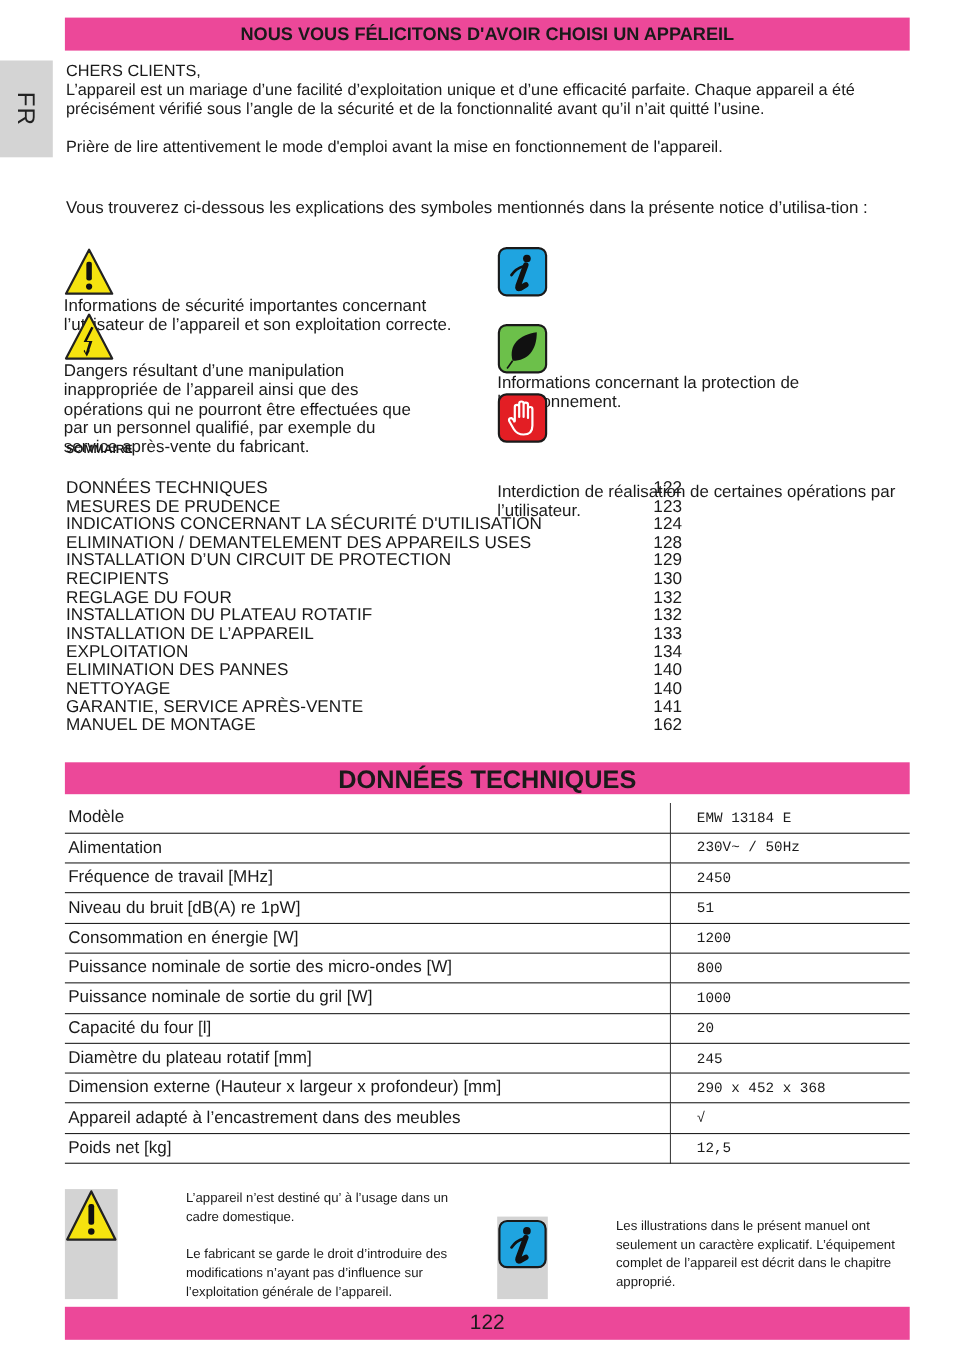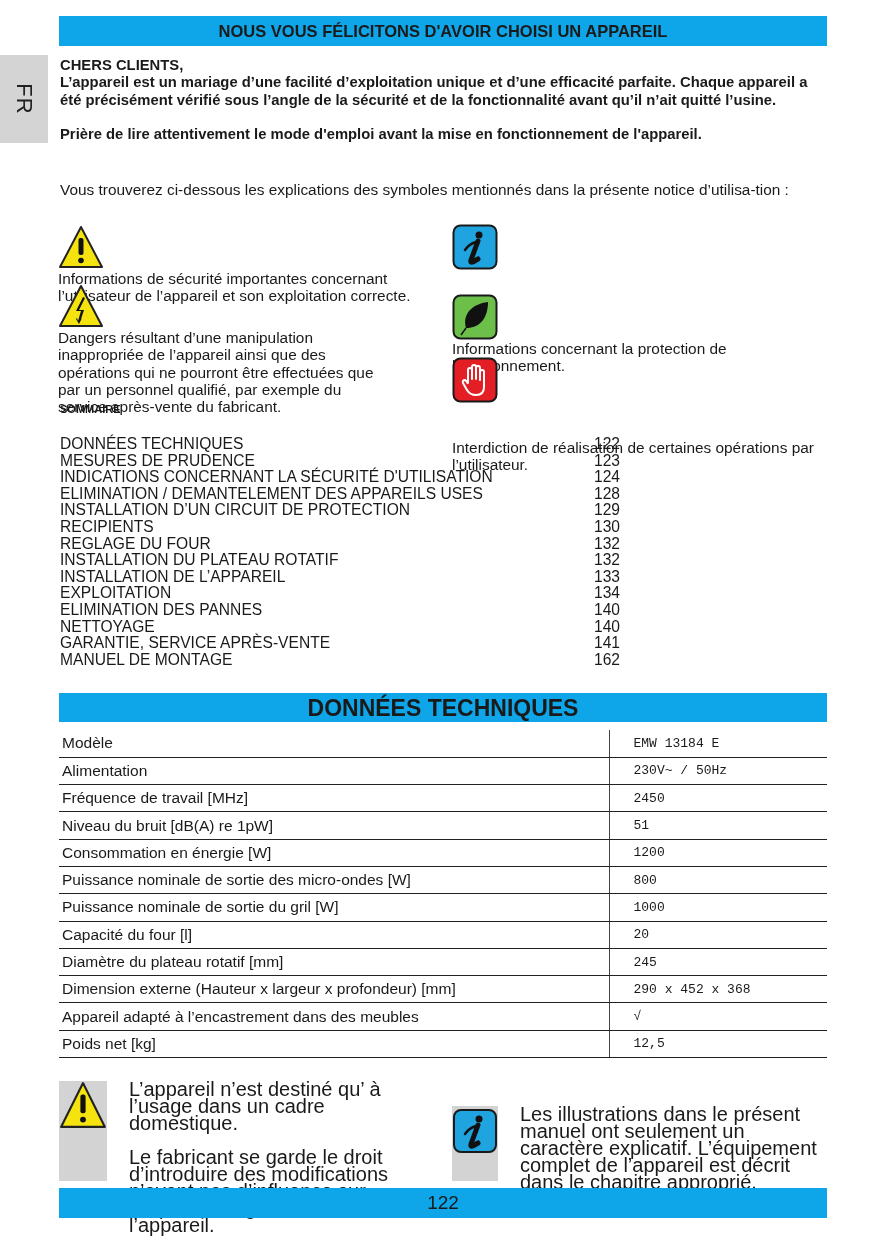--- a/index.html
+++ b/index.html
@@ -9,28 +9,28 @@
   .lang-tab {
     position: absolute; left: 0; top: 55px; width: 48px; height: 88px;
     background: #d4d4d4; display: flex; align-items: center; justify-content: center;
   }
   .lang-tab span {
     display: inline-block; transform: rotate(90deg); font-size: 22px; color: #222;
     letter-spacing: 1px;
   }
 
   .bar {
-    position: absolute; left: 59px; width: 768px; background: #0ea5e9;
+    position: absolute; left: 59px; width: 768px; background: #ec4899;
     text-align: center; color: #1a1a1a;
   }
   .bar-top { top: 16px; height: 30px; font-weight: bold; font-size: 16.5px; line-height: 30px; }
   .bar-section { top: 693px; height: 29px; font-weight: bold; font-size: 23px; line-height: 30px; }
   .bar-page { top: 1188px; height: 30px; font-size: 19px; line-height: 30px; }
 
-  .intro { position: absolute; left: 60px; top: 57px; width: 770px; font-size: 14.8px; line-height: 17.3px; font-weight: bold; }
+  .intro { position: absolute; left: 60px; top: 57px; width: 770px; font-size: 14.8px; line-height: 17.3px; font-weight: normal; }
   .intro p { margin: 0; }
   .intro .gap { height: 17px; }
 
   .symbols-intro { position: absolute; left: 60px; top: 181px; width: 770px; font-size: 15.4px; line-height: 17.5px; }
 
   .sym { position: absolute; display: flex; font-size: 15.4px; line-height: 17.3px; flex-direction: column; }
   .sym .ic { width: 46px; flex: 0 0 46px; height: 46px; margin-right: 10px; }
   .sym .tx { }
 
   .summary-title { position: absolute; left: 60px; top: 403px; font-weight: bold; font-size: 11px; }
@@ -38,21 +38,21 @@
   .toc-row { display: flex; justify-content: space-between; }
   .toc-row .pg { width: 30px; text-align: right; }
 
   .spec { position: absolute; left: 59px; top: 730px; width: 768px; border-collapse: collapse; }
   .spec td { height: 27.3px; border-bottom: 1.3px solid #222; vertical-align: middle; }
   .spec td.k { font-size: 15.5px; padding-left: 3px; width: 550px; border-right: 1px solid #444; }
   .spec td.v { font-size: 13px; padding-left: 24px; font-family: Liberation Mono, monospace; }
 
   .note { position: absolute; display: flex; }
   .note .icbox { background: #d3d3d3; width: 48px; flex: 0 0 48px; }
-  .note .tx { padding-left: 22px; font-size: 20px; line-height: 17px; }
+  .note .tx { padding-left: 22px; font-size: 12px; line-height: 17px; margin-left: 40px; }
   .note .tx p { margin: 0; }
   .note .tx .gap { height: 17px; }
 </style>
 </head>
 <body>
 
 <div class="lang-tab">
   <span>FR</span>
 </div>
 

